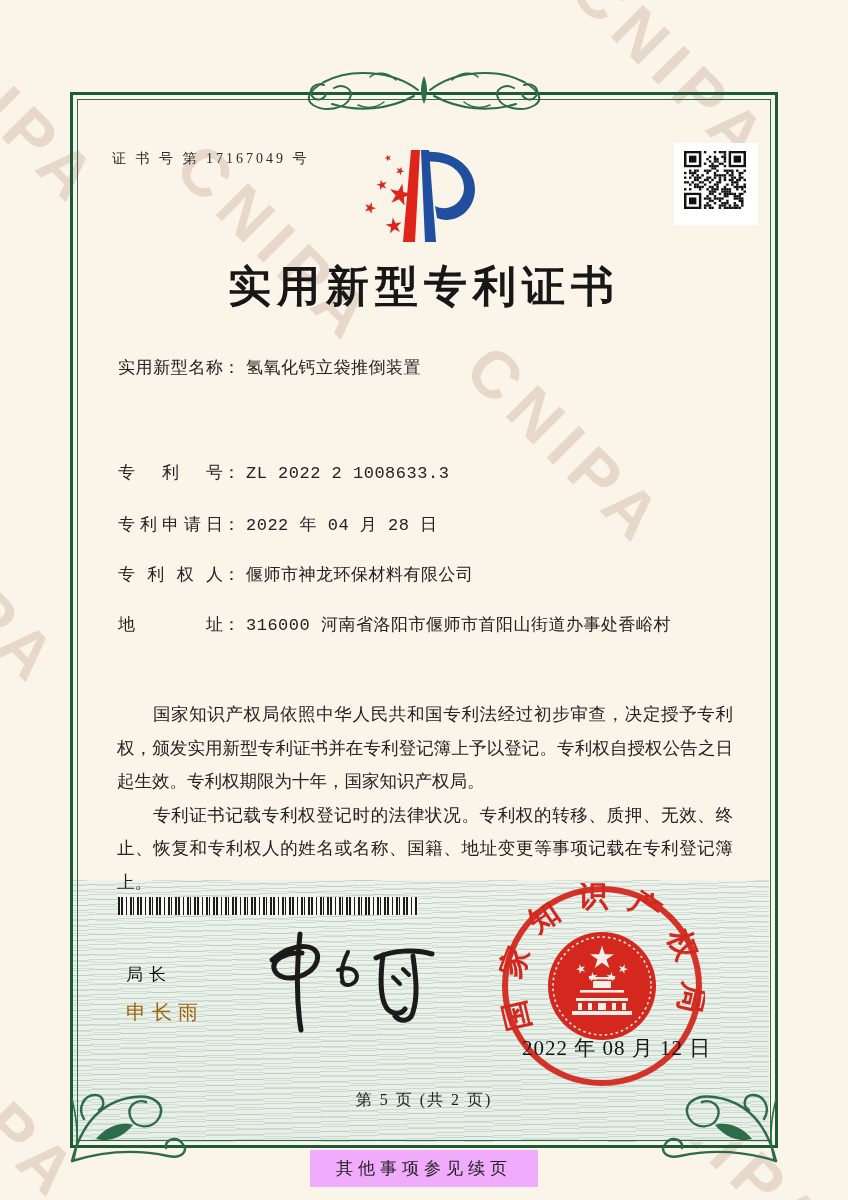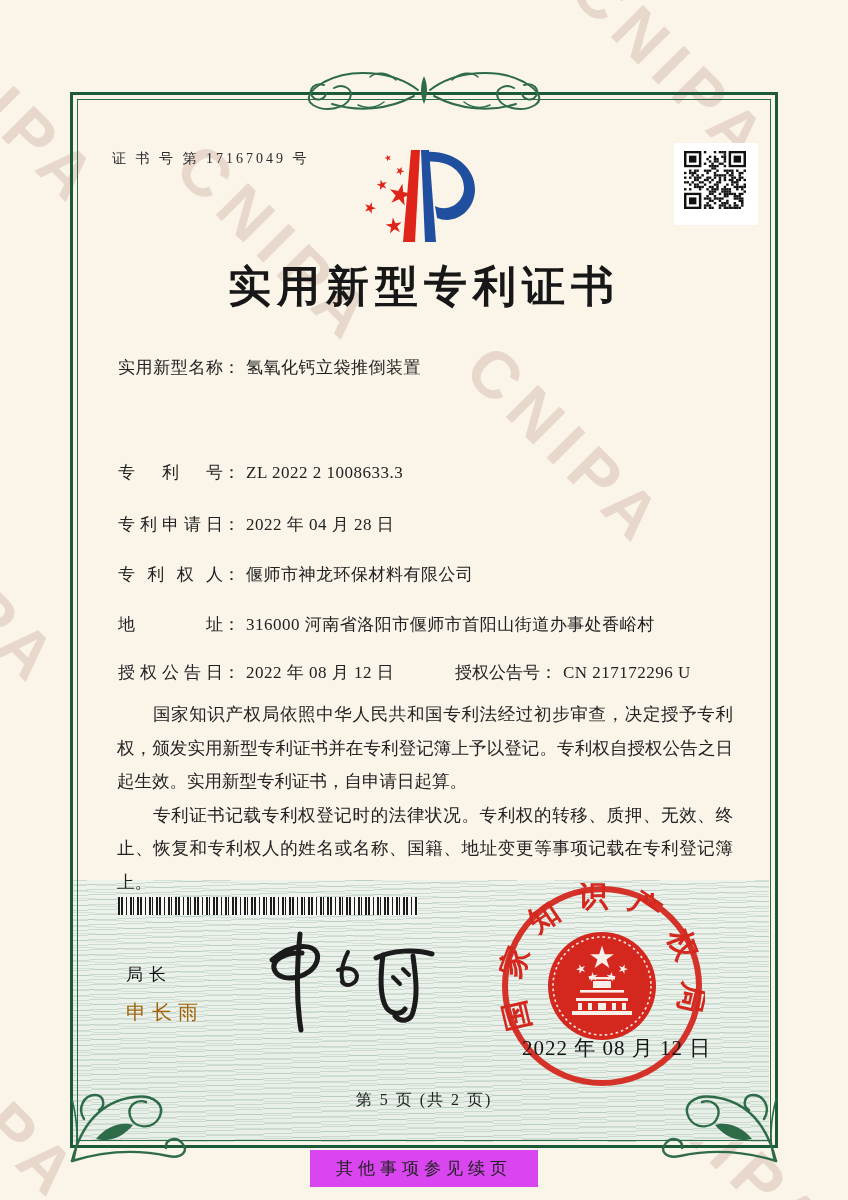--- a/index.html
+++ b/index.html
@@ -32,21 +32,21 @@
 
   .qr-patch{position:absolute;left:674px;top:143px;width:84px;height:82px;background:#fff;}
   .qr{position:absolute;left:684px;top:151px;}
 
   .title{position:absolute;left:0;top:250px;width:100%;text-align:center;
       font-size:43px;font-weight:700;letter-spacing:6px;color:#171717;margin-top:8px;}
 
   .frow{position:absolute;left:118px;font-size:17px;color:#222;white-space:nowrap;}
   .flabel{display:inline-block;width:105px;text-align:justify;text-align-last:justify;vertical-align:top;}
   .fcolon{display:inline-block;margin-right:6px;}
-  .fvalue{letter-spacing:0.5px;}
+  .fvalue{letter-spacing:0.5px;font-family:Liberation Mono, monospace;}
   .fgroup2{position:absolute;left:337px;top:0;}
 
   .body-text{position:absolute;left:117px;top:698px;width:616px;font-size:17.5px;
       line-height:1.92;color:#232323;text-align:justify;}
   .body-text p{margin:0;text-indent:2.05em;}
 
   .barcode{position:absolute;left:118px;top:897px;width:300px;height:18px;background:
       repeating-linear-gradient(90deg,#1c1c1c 0 2px,#f8f8f4 2px 3px,#1c1c1c 3px 5px,#f8f8f4 5px 8px,
       #1c1c1c 8px 9px,#f8f8f4 9px 12px,#1c1c1c 12px 14px,#f8f8f4 14px 15px,#1c1c1c 15px 16px,#f8f8f4 16px 19px);}
 
@@ -57,21 +57,21 @@
   .signature{position:absolute;left:240px;top:922px;}
 
   .seal{position:absolute;left:499px;top:883px;}
   .seal-date{position:absolute;left:522px;top:1034px;font-size:21px;letter-spacing:1px;
       color:#151515;z-index:6;white-space:nowrap;}
 
   .page-info{position:absolute;left:0;top:1090px;width:100%;text-align:center;
       font-size:16px;letter-spacing:2px;color:#222;}
 
   .cont-note{position:absolute;left:0;top:1150px;width:100%;text-align:center;}
-  .cont-note span{display:inline-block;background:#d946ef;padding:7px 26px;
+  .cont-note span{display:inline-block;background:#f0abfc;padding:7px 26px;
       font-size:17px;letter-spacing:5px;color:#222;}
 
   .flourish{position:absolute;z-index:4;pointer-events:none;}
 </style>
 </head>
 <body>
 
 <div id="page">
 
   <svg width="0" height="0" style="position:absolute" aria-hidden="true">
@@ -374,29 +374,23 @@
     </div>
     <div class="frow" style="top:513px">
       <span class="flabel">专利申请日</span><span class="fcolon">：</span><span class="fvalue">2022 年 04 月 28 日</span>
     </div>
     <div class="frow" style="top:563px">
       <span class="flabel">专利权人</span><span class="fcolon">：</span><span class="fvalue">偃师市神龙环保材料有限公司</span>
     </div>
     <div class="frow" style="top:613px">
       <span class="flabel">地址</span><span class="fcolon">：</span><span class="fvalue">316000 河南省洛阳市偃师市首阳山街道办事处香峪村</span>
     </div>
-    <div class="frow" style="top:661px">
-      <span class="flabel">授权公告日</span><span class="fcolon">：</span><span class="fvalue">2022 年 08 月 12 日</span>
-      <span class="fgroup2">
-        <span>授权公告号</span><span class="fcolon">：</span><span class="fvalue">CN 217172296 U</span>
-      </span>
-    </div>
 
     <div class="body-text">
-      <p>国家知识产权局依照中华人民共和国专利法经过初步审查，决定授予专利权，颁发实用新型专利证书并在专利登记簿上予以登记。专利权自授权公告之日起生效。实用新型专利证书，自申请日起算。</p>
+      <p>国家知识产权局依照中华人民共和国专利法经过初步审查，决定授予专利权，颁发实用新型专利证书并在专利登记簿上予以登记。专利权自授权公告之日起生效。专利权期限为十年，国家知识产权局。</p>
       <p>专利证书记载专利权登记时的法律状况。专利权的转移、质押、无效、终止、恢复和专利权人的姓名或名称、国籍、地址变更等事项记载在专利登记簿上。</p>
     </div>
 
     <div class="barcode"></div>
 
     <div class="sign-title">局长</div>
     <div class="sign-name">申长雨</div>
 
     <svg class="signature" width="215" height="118" viewBox="0 0 215 118">
       <g stroke="#1b1b1b" fill="none" stroke-width="5" stroke-linecap="round" stroke-linejoin="round">

